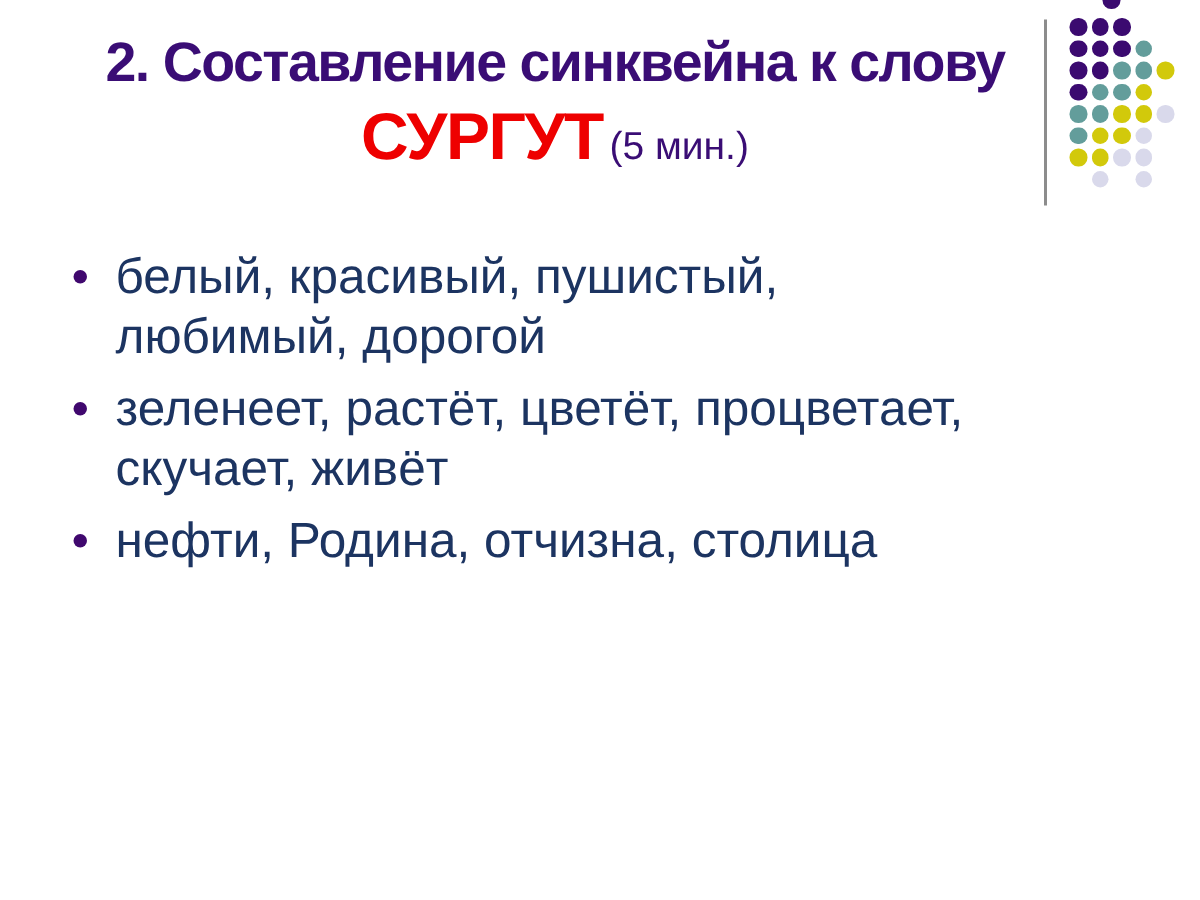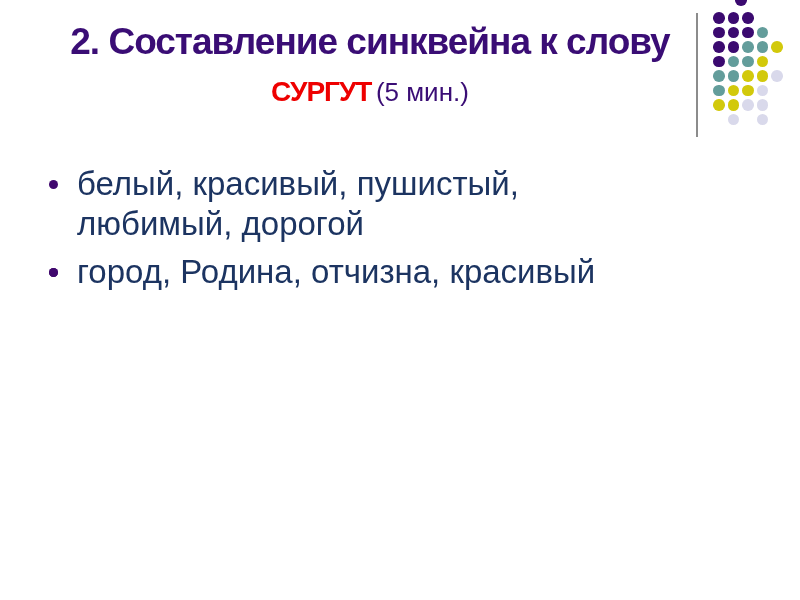--- a/index.html
+++ b/index.html
@@ -27,21 +27,21 @@
     line-height: 44px;
     color: var(--title-color, #3A0D75);
     white-space: nowrap;
   }
   .title-line2 {
     margin-top: 3px;
     line-height: 50px;
     white-space: nowrap;
   }
   .title-keyword {
-    font-size: 28px; font-weight: bold;
+    font-size: 44px; font-weight: bold;
     letter-spacing: -1px;
     color: var(--keyword-color, #EE0000);
   }
   .title-suffix {
     font-size: 26px; font-weight: normal;
     color: var(--title-color, #3A0D75);
   }
   
   .bullets {
     position: absolute;
@@ -92,24 +92,25 @@
     </div>
   </div>
 
   <ul class="bullets">
     <li>
       <span class="bullet-marker"></span>
       <span>белый, красивый, пушистый, любимый, дорогой</span>
     </li>
     <li>
       <span class="bullet-marker"></span>
+      <span>зеленеет, растёт, цветёт, процветает, скучает, живёт</span>
     </li>
     <li>
       <span class="bullet-marker"></span>
-      <span>город, Родина, отчизна, красивый</span>
+      <span>нефти, Родина, отчизна, столица</span>
     </li>
   </ul>
 
   <div class="divider"></div>
   <div class="dot-grid" id="dot-grid">
       <span class="dot" style="left: 713.2px; top: 12.2px; background: rgb(59, 10, 112);"></span>
       <span class="dot" style="left: 727.7px; top: 12.2px; background: rgb(59, 10, 112);"></span>
       <span class="dot" style="left: 742.2px; top: 12.2px; background: rgb(59, 10, 112);"></span>
       <span class="dot" style="left: 713.2px; top: 26.7px; background: rgb(59, 10, 112);"></span>
       <span class="dot" style="left: 727.7px; top: 26.7px; background: rgb(59, 10, 112);"></span>

